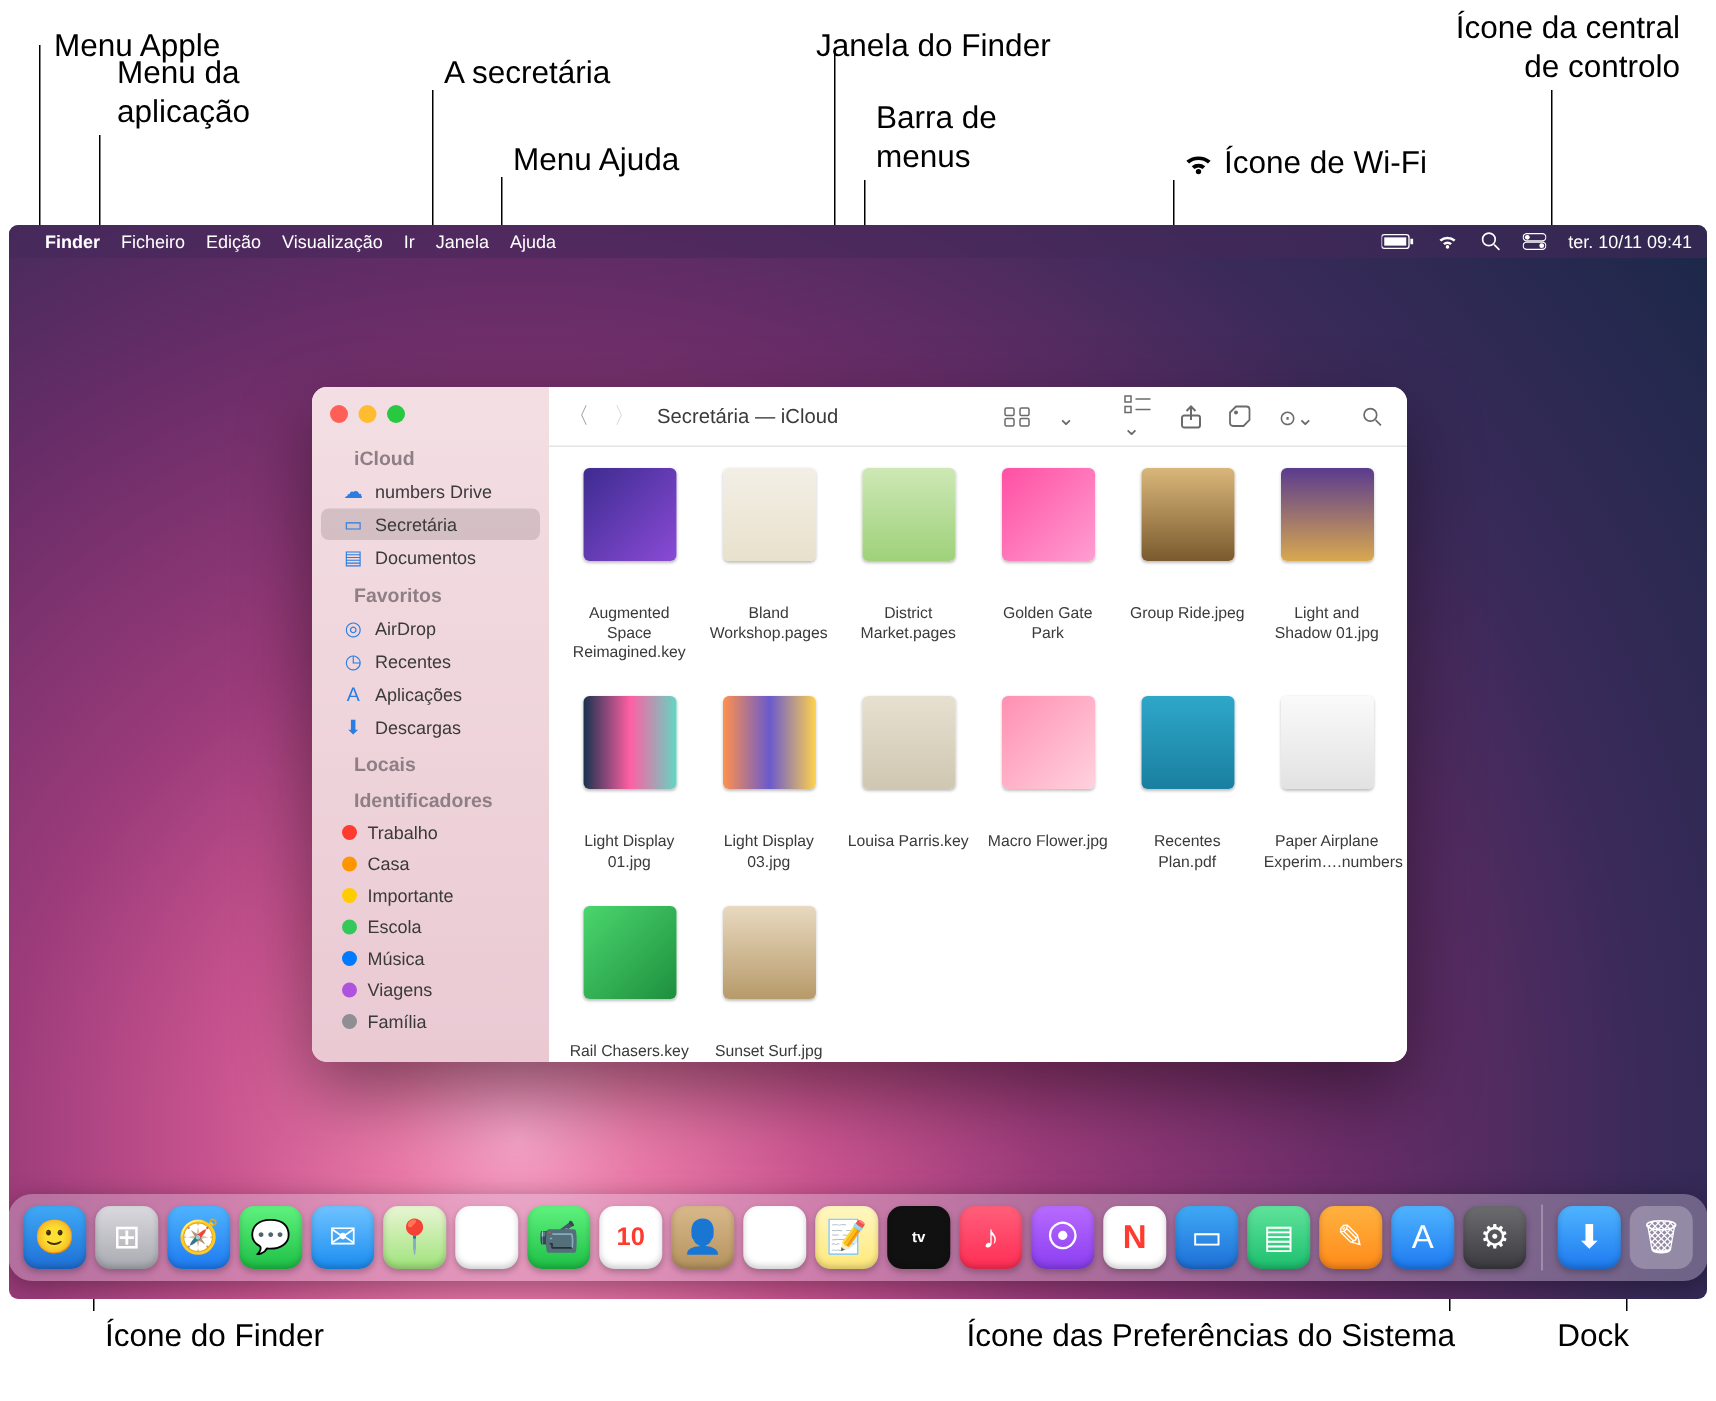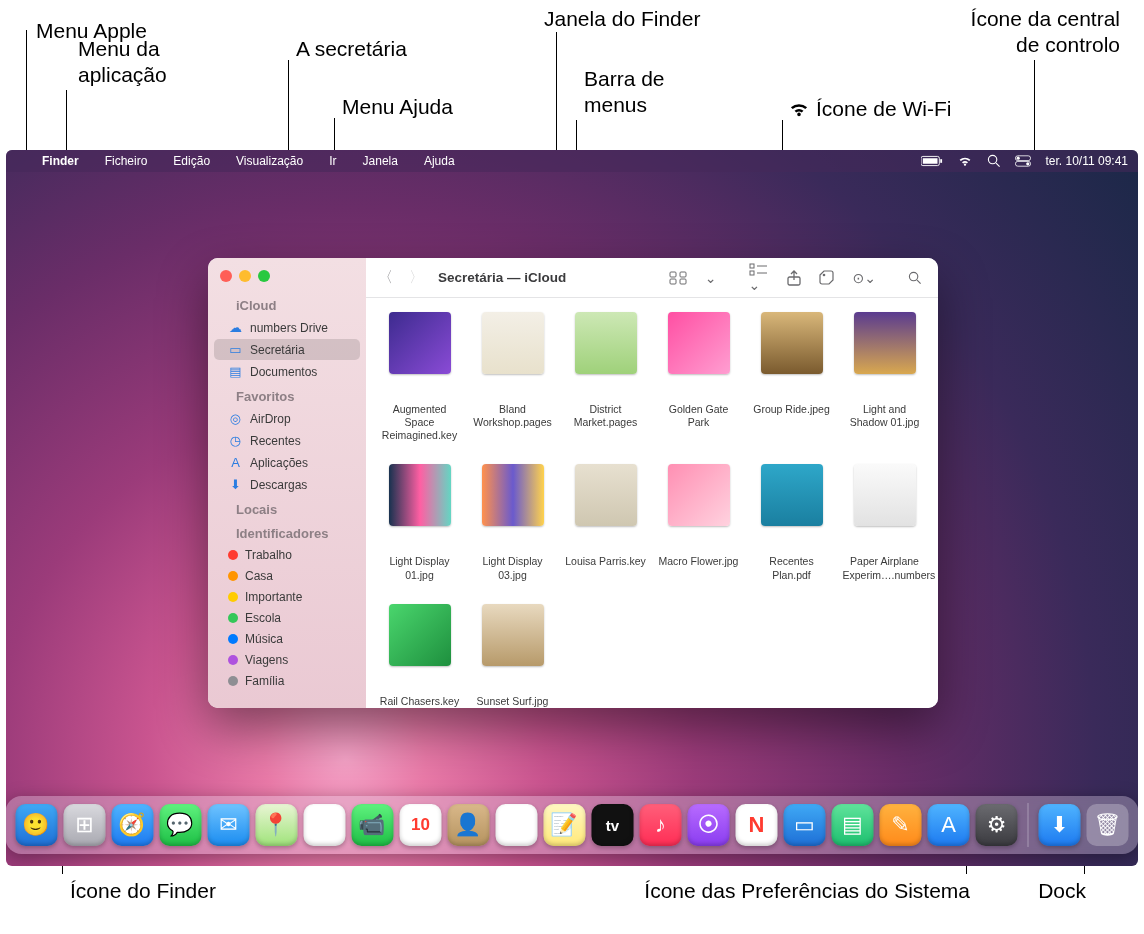--- a/index.html
+++ b/index.html
@@ -22,21 +22,21 @@
 }
 
 
 .menubar {
   position: absolute; left:0; top:0; right:0; height:22px;
   background: rgba(70,40,90,.55);
   display:flex; align-items:center;
   color:#fff; font-size:12px;
   padding: 0 10px;
 }
-.menubar .left { display:flex; gap:26px; }
+.menubar .left { display:flex; gap:14px; }
 .menubar .right { margin-left:auto; display:flex; align-items:center; gap:14px; }
 .menubar .apple { font-size:14px; }
 .menubar .app { font-weight:600; }
 .menubar .item { cursor: default; }
 
 
 .finder {
   position: absolute;
   left: 202px; top: 108px;
   width: 730px; height: 450px;
@@ -61,21 +61,21 @@
 .sb-item { display:flex; align-items:center; gap:7px; padding:3px 10px 3px 14px; border-radius:5px; margin:1px 6px; color:#3a3a3a; }
 .sb-item.active { background: rgba(0,0,0,.12); }
 .sb-ico { width:15px; height:15px; display:inline-flex; align-items:center; justify-content:center; color:#2b7de1; font-size:13px; }
 .tag-dot { width:10px; height:10px; border-radius:50%; }
 .content { flex:1; display:flex; flex-direction:column; background:#fff; }
 .toolbar {
   height:40px; display:flex; align-items:center; gap:10px;
   padding: 0 12px; border-bottom:1px solid #e4e4e6; color:#555;
 }
 .toolbar .nav { display:flex; gap:16px; color:#9a9a9d; font-size:15px; }
-.toolbar .title { font-weight:700; font-size:13.5px; color:#3b3b3d; margin-left:4px; }
+.toolbar .title { font-weight:400; font-size:13.5px; color:#3b3b3d; margin-left:4px; }
 .toolbar .spacer { flex:1; }
 .toolbar .btn { color:#6a6a6d; font-size:14px; padding:2px 4px; }
 .grid {
   flex:1; padding: 14px 10px 20px 10px;
   display:grid;
   grid-template-columns: repeat(6, 1fr);
   gap: 22px 6px;
   align-content:start;
   overflow:auto;
 }
@@ -106,21 +106,21 @@
 svg { display:block; }
 </style>
 </head>
 <body>
 
 <div class="callout" style="left:36px; top:18px;">Menu Apple</div>
 <div class="callout" style="left:78px; top:36px;"><span style="white-space:pre-line">Menu da
 aplicação</span></div>
 <div class="callout" style="left:296px; top:36px;">A secretária</div>
 <div class="callout" style="left:342px; top:94px;">Menu Ajuda</div>
-<div class="callout center" style="left:544px; top:6px;">Janela do Finder</div>
+<div class="callout center" style="left:544px; top:18px;">Janela do Finder</div>
 <div class="callout" style="left:584px; top:66px; white-space:pre-line;">Barra de
 menus</div>
 <div class="callout right" style="right:24px; top:6px; white-space:pre-line;">Ícone da central
 de controlo</div>
 <div class="callout" style="left:788px; top:96px; display:flex; align-items:center; gap:6px;">
   <svg width="22" height="18" viewBox="0 0 24 20">
       <path d="M12 18a2 2 0 100-4 2 2 0 000 4zm-5-6a8 8 0 0110 0l-2 2a5 5 0 00-6 0zm-4-4a14 14 0 0118 0l-2 2a11 11 0 00-14 0z" fill="#000"></path>
     </svg>
   <span>Ícone de Wi-Fi</span>
 </div>
@@ -365,21 +365,21 @@
       <div class="dock-ico" style="background: linear-gradient(rgb(79, 180, 255), rgb(29, 122, 240));">🧭</div>
       <div class="dock-ico" style="background: linear-gradient(rgb(95, 242, 126), rgb(29, 191, 69));">💬</div>
       <div class="dock-ico" style="background: linear-gradient(rgb(111, 195, 255), rgb(26, 140, 240));">✉</div>
       <div class="dock-ico" style="background: linear-gradient(rgb(233, 245, 212), rgb(159, 227, 122));">📍</div>
       <div class="dock-ico" style="background: rgb(255, 255, 255);">✿</div>
       <div class="dock-ico" style="background: linear-gradient(rgb(95, 242, 126), rgb(29, 191, 69));">📹</div>
       <div class="dock-ico" style="background: rgb(255, 255, 255); color: rgb(255, 59, 48); font-size: 17px; font-weight: 600;">10</div>
       <div class="dock-ico" style="background: linear-gradient(rgb(217, 184, 138), rgb(181, 147, 95));">👤</div>
       <div class="dock-ico" style="background: rgb(255, 255, 255);">☰</div>
       <div class="dock-ico" style="background: linear-gradient(rgb(255, 247, 194), rgb(255, 233, 122));">📝</div>
-      <div class="dock-ico" style="background: rgb(17, 17, 17); font-size: 15px; font-weight: 600;">tv</div>
+      <div class="dock-ico" style="background: rgb(17, 17, 17); font-size: 10px; font-weight: 600;">tv</div>
       <div class="dock-ico" style="background: linear-gradient(rgb(255, 95, 122), rgb(255, 45, 85));">♪</div>
       <div class="dock-ico" style="background: linear-gradient(rgb(184, 107, 255), rgb(138, 61, 240));">⦿</div>
       <div class="dock-ico" style="background: rgb(255, 255, 255); color: rgb(255, 59, 48); font-weight: 800;">N</div>
       <div class="dock-ico" style="background: linear-gradient(rgb(63, 169, 245), rgb(30, 111, 214));">▭</div>
       <div class="dock-ico" style="background: linear-gradient(rgb(95, 227, 155), rgb(29, 191, 111));">▤</div>
       <div class="dock-ico" style="background: linear-gradient(rgb(255, 178, 63), rgb(255, 138, 26));">✎</div>
       <div class="dock-ico" style="background: linear-gradient(rgb(79, 180, 255), rgb(29, 122, 240));">A</div>
       <div class="dock-ico" style="background: linear-gradient(rgb(107, 107, 112), rgb(58, 58, 63));">⚙</div>
       <div class="sep"></div>
       <div class="dock-ico" style="background: linear-gradient(rgb(79, 180, 255), rgb(29, 122, 240));">⬇</div>

